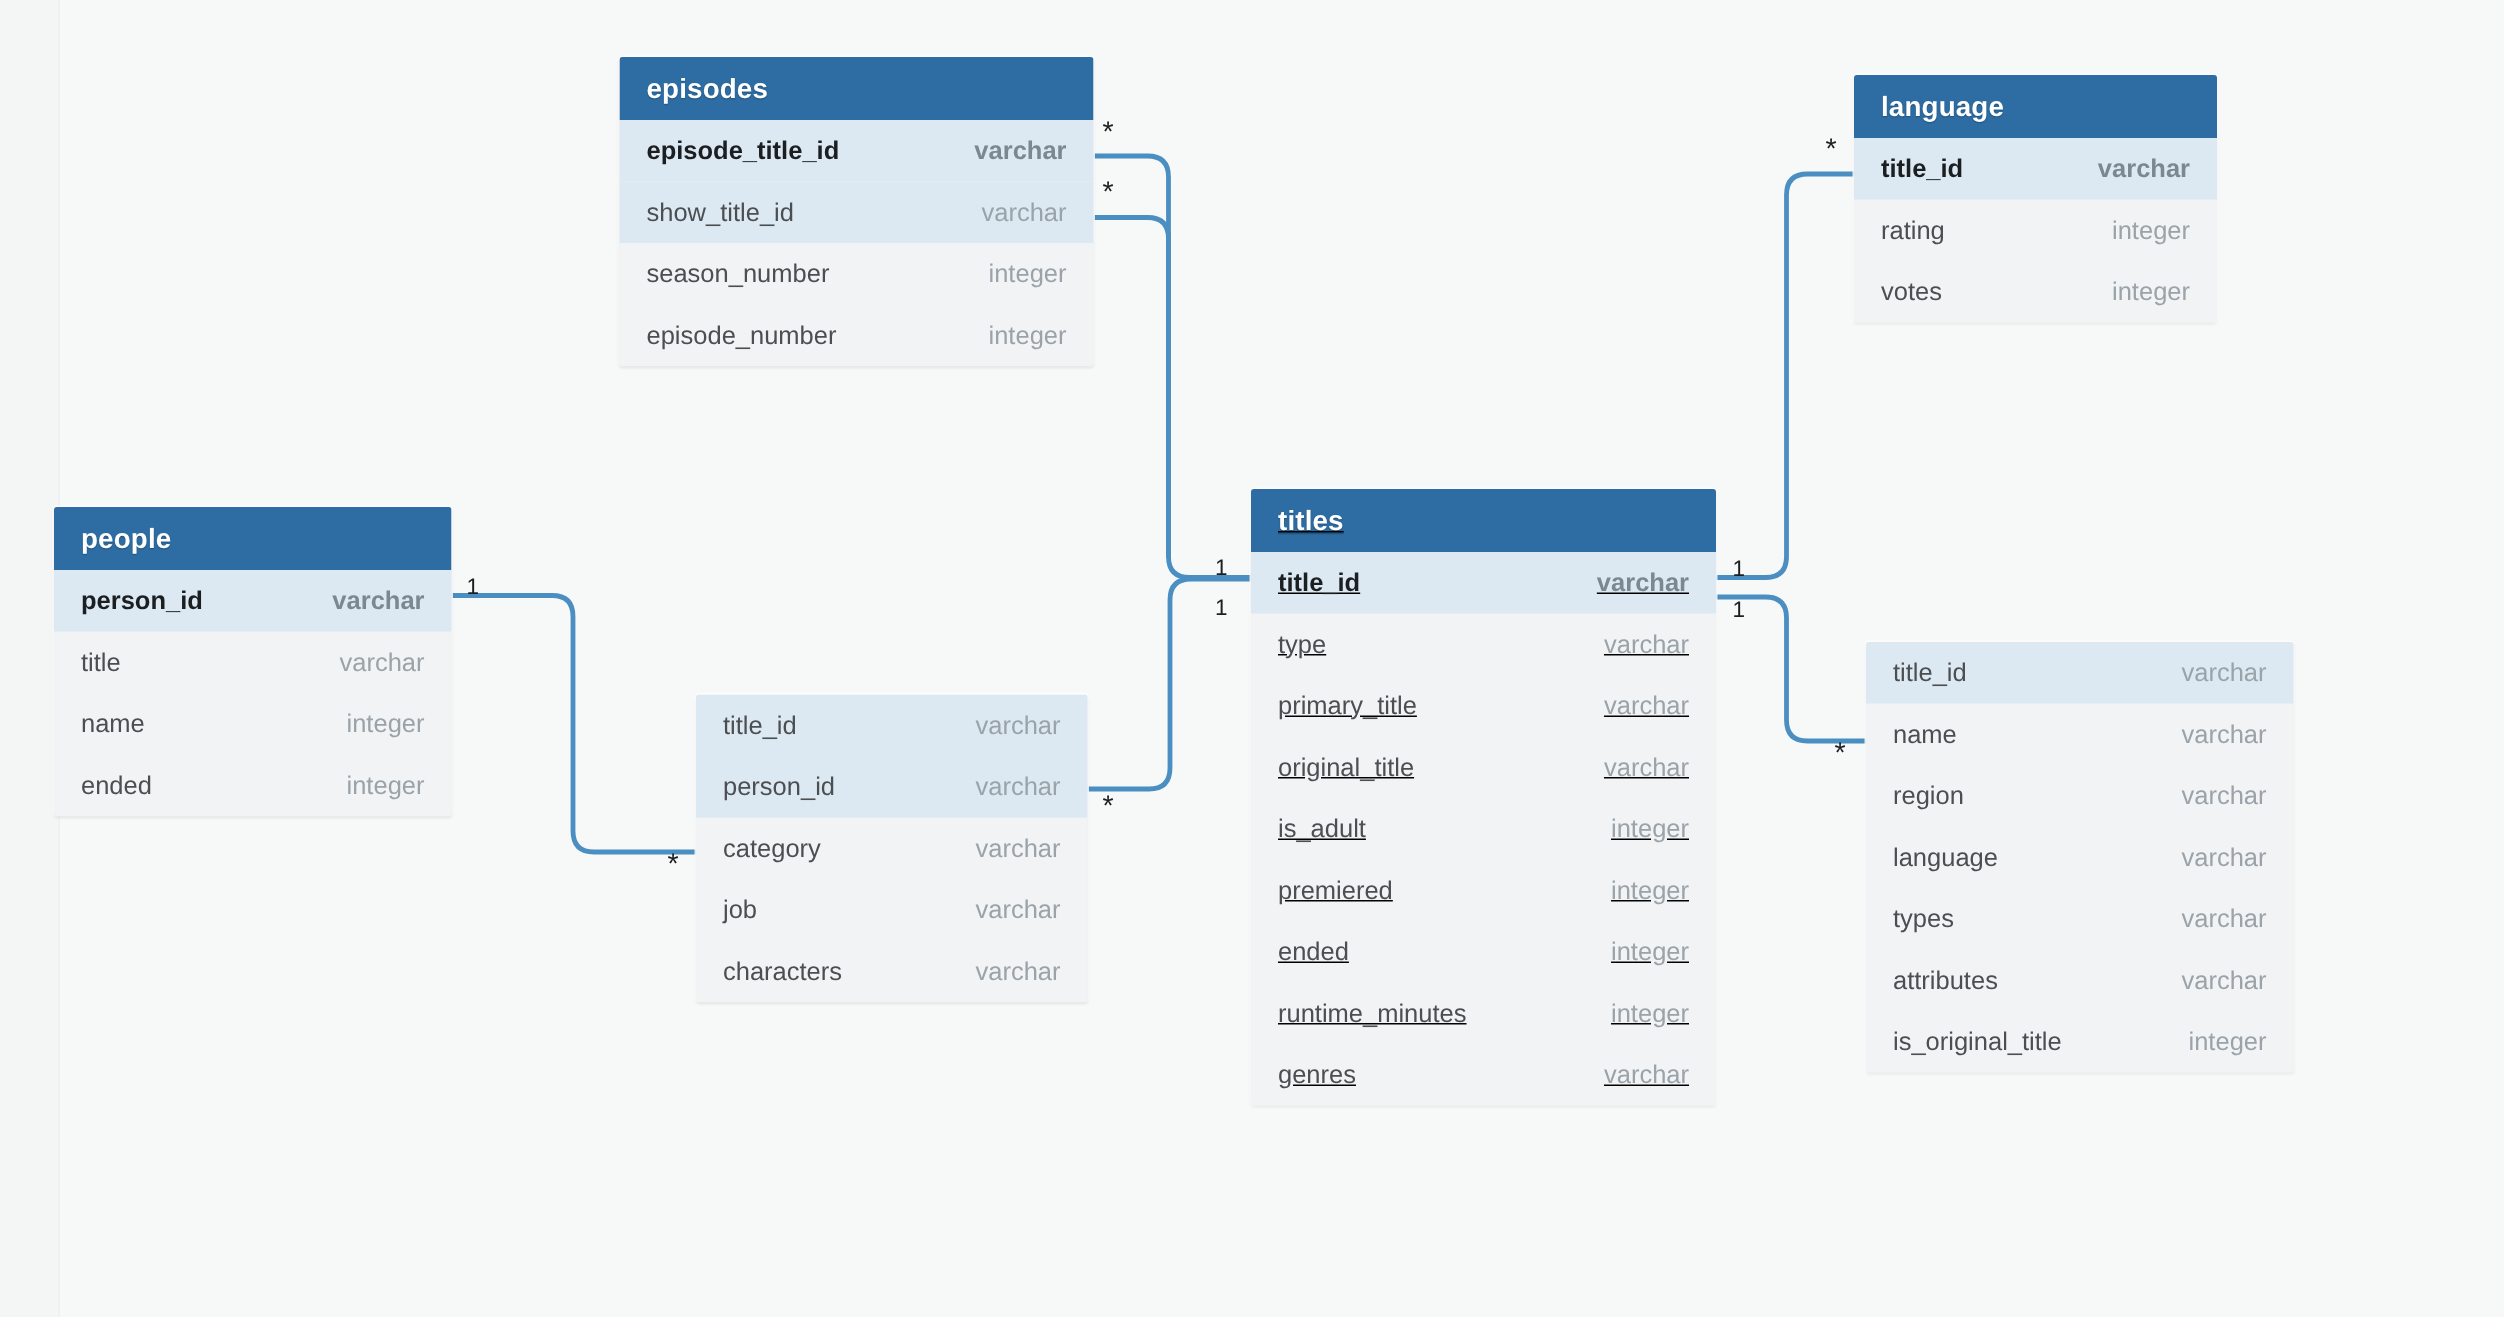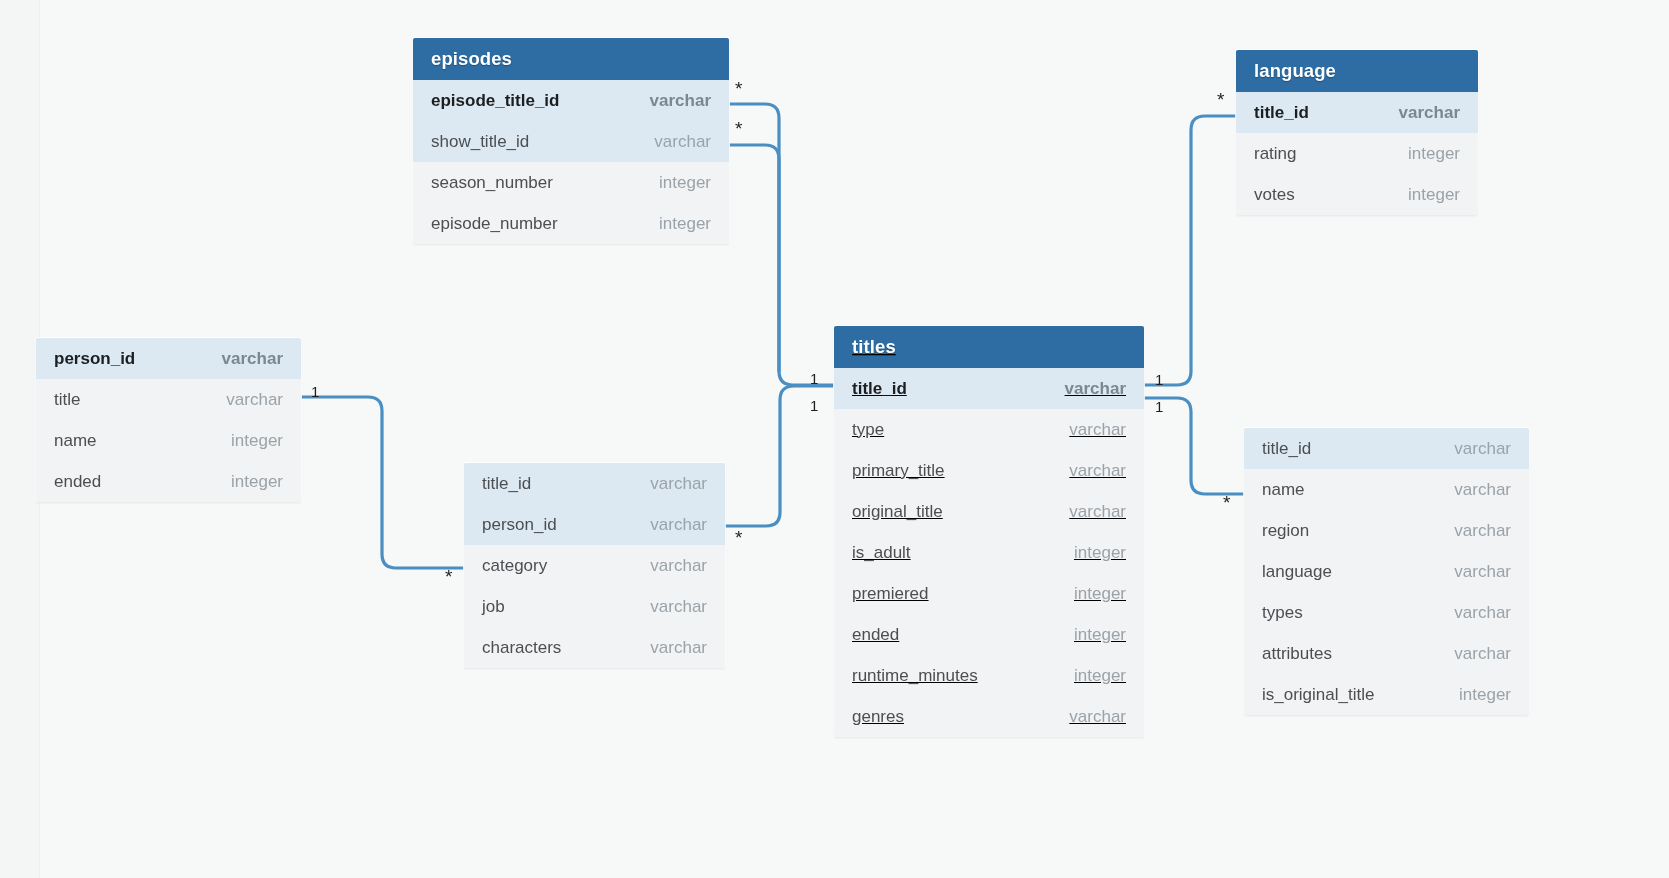--- a/index.html
+++ b/index.html
@@ -143,20 +143,21 @@
             <span class="fname">rating</span>
             <span class="ftype">integer</span>
           </div>
           <div class="field-row">
             <span class="fname">votes</span>
             <span class="ftype">integer</span>
           </div>
         </div>
       </div>
       <div class="entity" style="left: 36px; top: 338px; width: 265px;">
+        <div class="entity-header">people</div>
         <div class="fields">
           <div class="field-row key pk">
             <span class="fname">person_id</span>
             <span class="ftype">varchar</span>
           </div>
           <div class="field-row">
             <span class="fname">title</span>
             <span class="ftype">varchar</span>
           </div>
           <div class="field-row">

